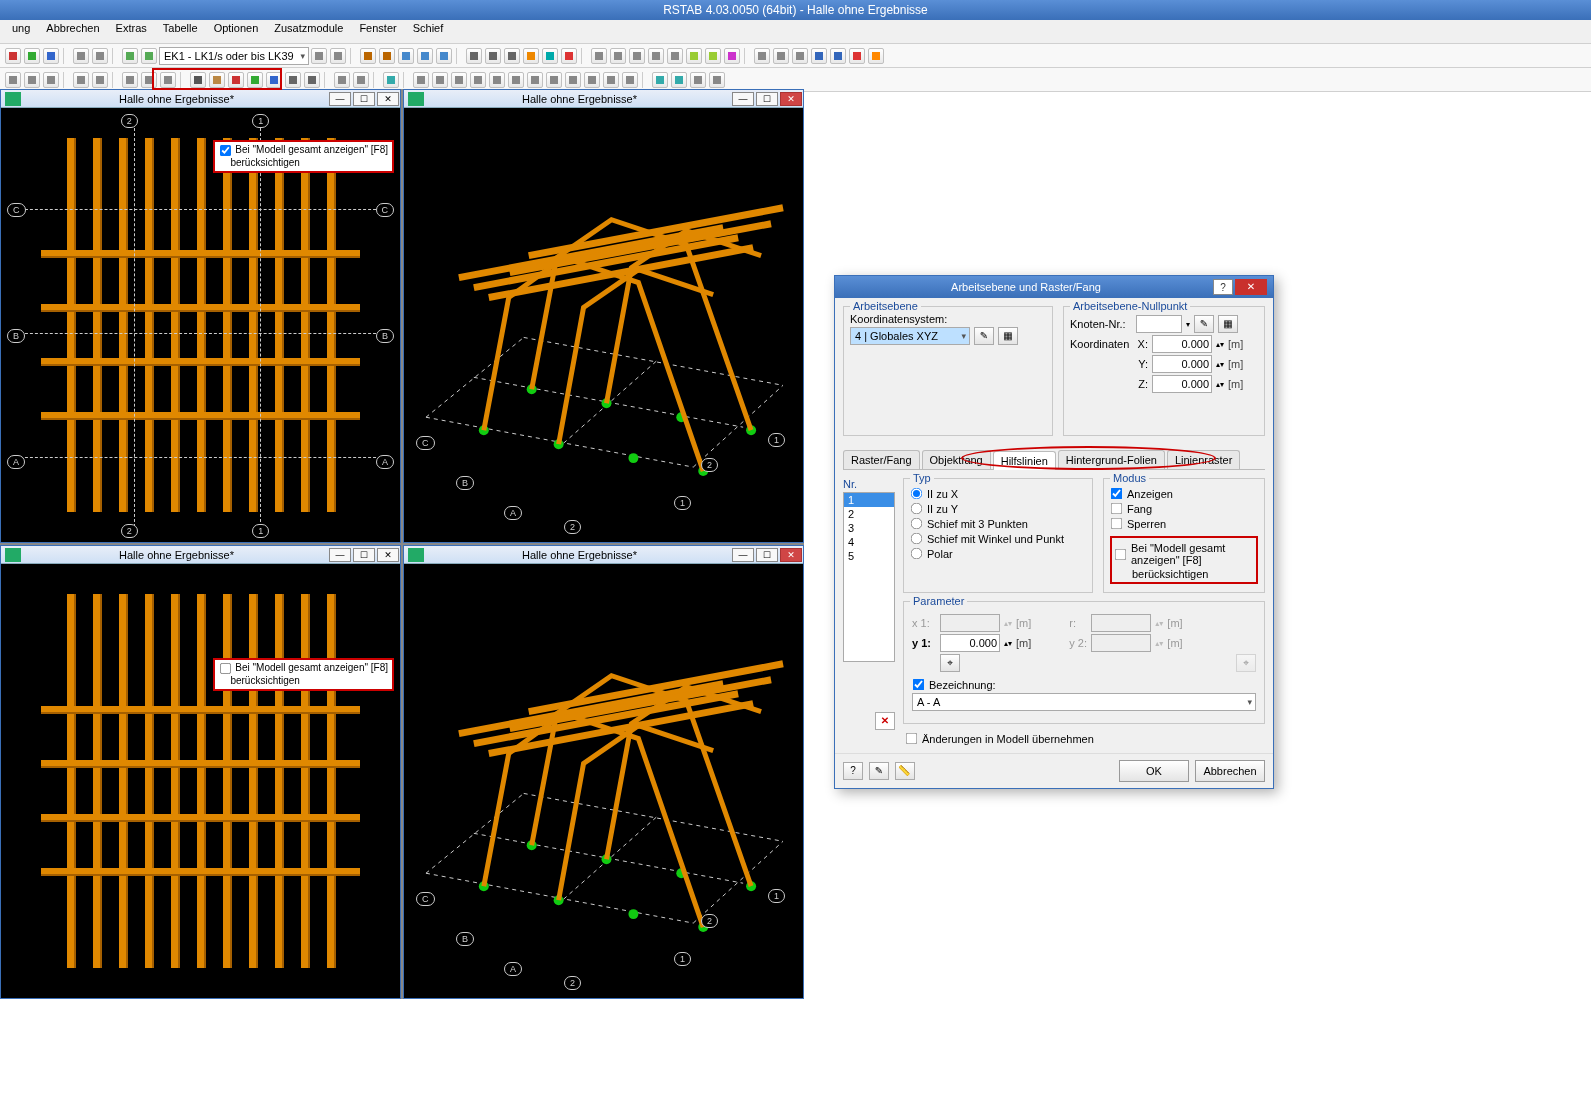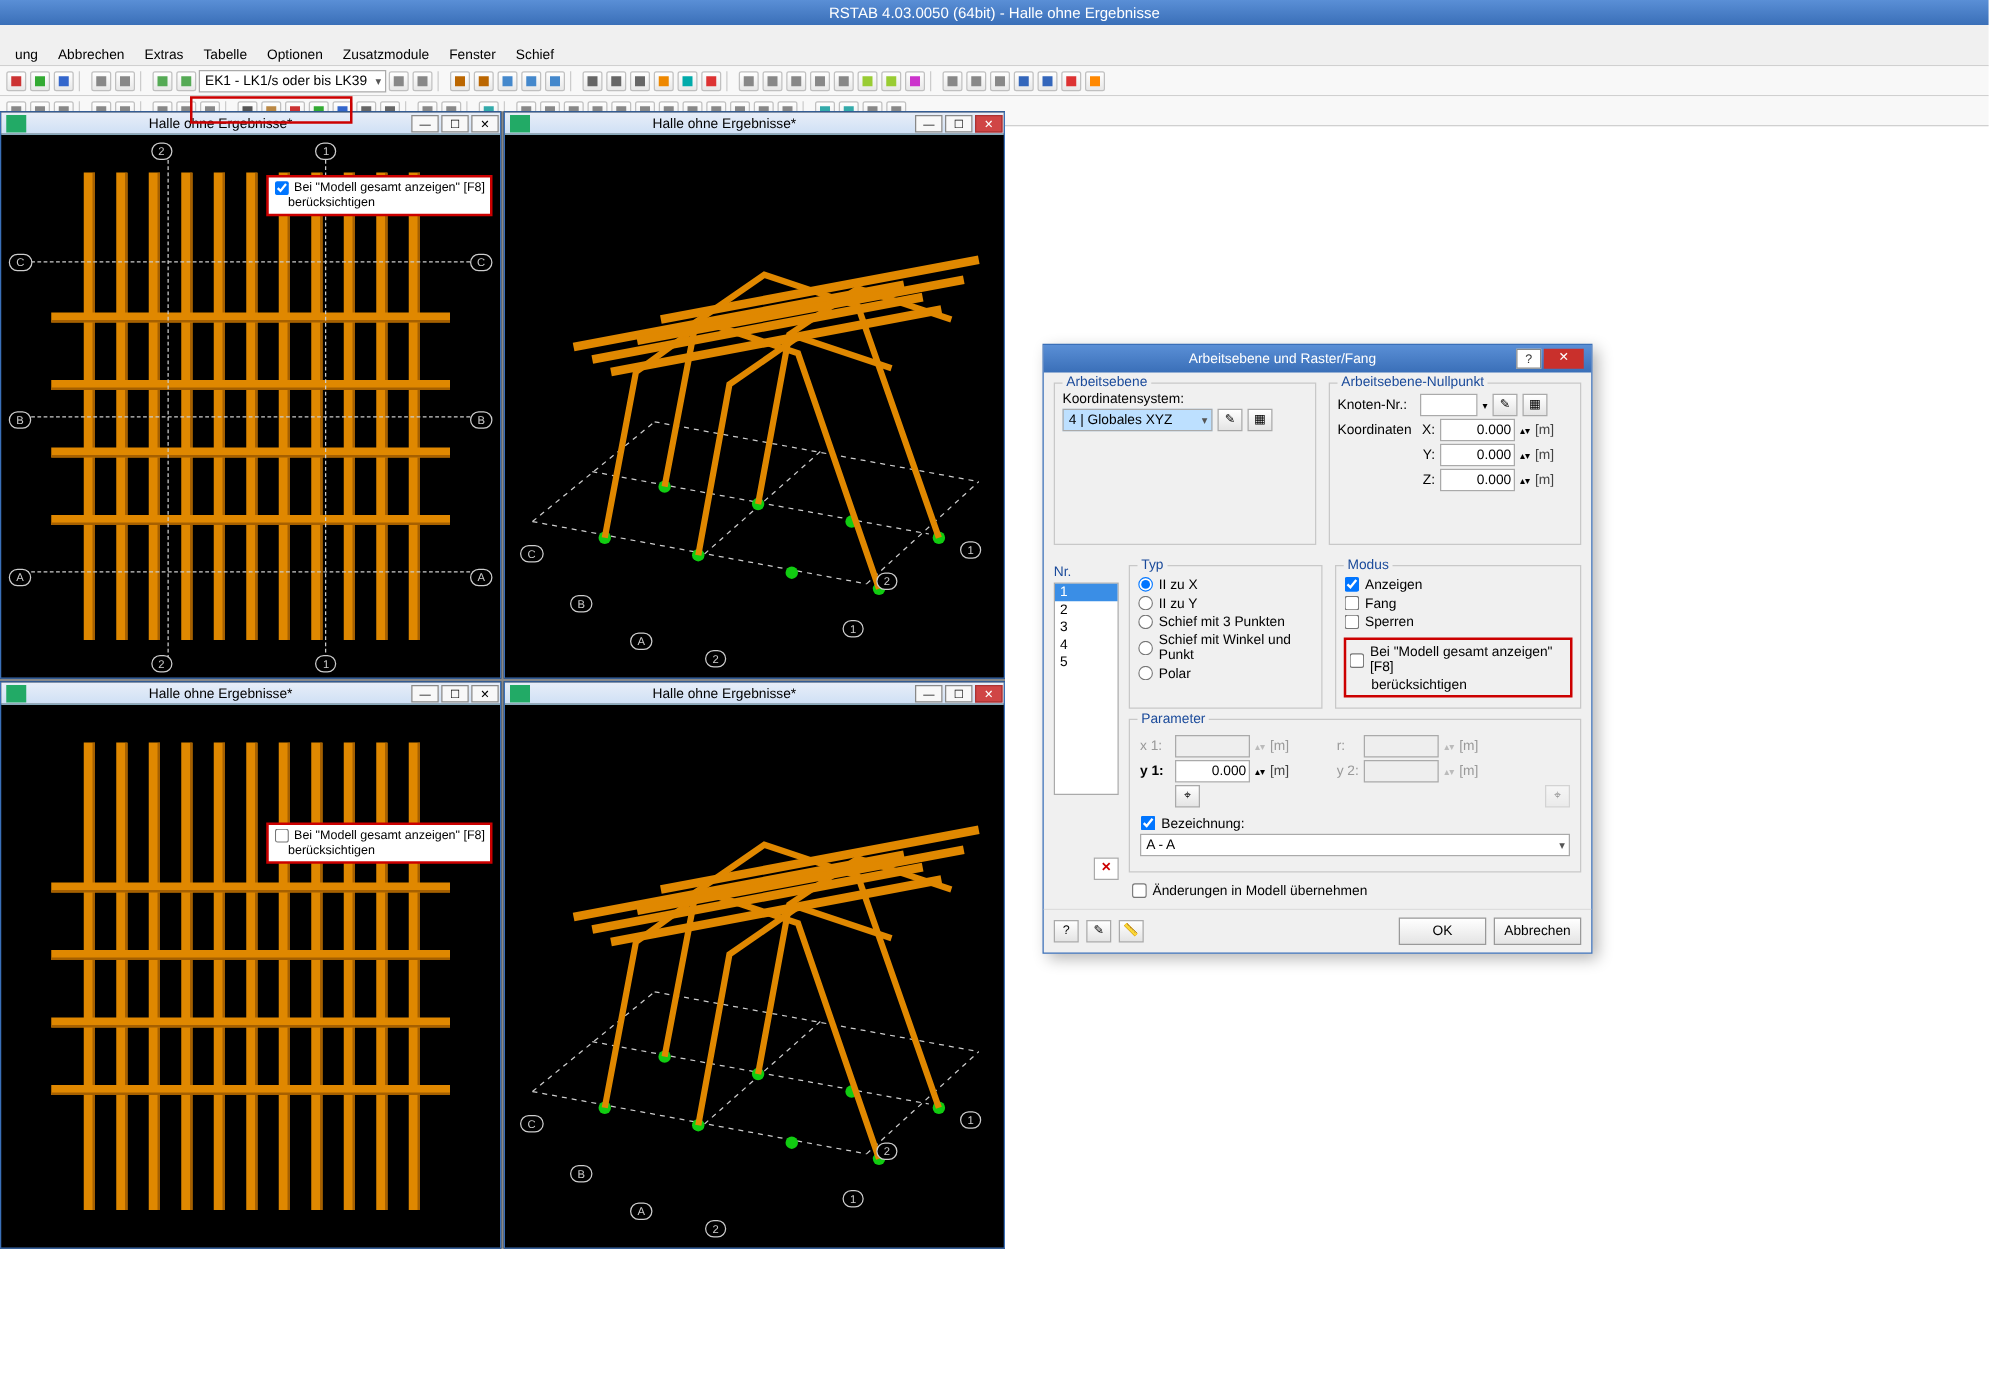--- a/index.html
+++ b/index.html
@@ -19,21 +19,21 @@
     height: 20px;
     line-height: 20px;
     text-align: center;
     font-size: 12px;
   }
   .menubar {
     background: #f0f0f0;
     border-bottom: 1px solid #d0d0d0;
     height: 24px;
     display: flex;
-    padding: 16px 4px;
+    padding: 0 4px;
   }
   .menubar span {
     padding: 2px 8px;
     cursor: default;
   }
   .toolbar {
     background: #f8f8f8;
     border-bottom: 1px solid #d0d0d0;
     height: 24px;
     display: flex;
@@ -541,20 +541,28 @@
           <span style="width:62px"></span>
           <span style="width:12px;text-align:right">Z:</span>
           <input class="field" value="0.000" style="">
             <span style="font-size:8px">▴▾</span>
           <span class="unit">[m]</span>
         </div>
       </div>
     </div>
   </div>
 
+  <div class="tabs-row">
+    <div class="tab">Raster/Fang</div>
+    <div class="tab">Objektfang</div>
+    <div class="tab active">Hilfslinien</div>
+    <div class="tab">Hintergrund-Folien</div>
+    <div class="tab">Linienraster</div>
+    <div class="ellipse-hl" style="left:118px;top:-4px;width:255px;height:24px;"></div>
+  </div>
 
   <div class="lower">
     <div class="nr-col">
       <div style="color:#1a4a9a;margin-bottom:2px">Nr.</div>
       <div class="nr-list">
         <div class="sel">1</div>
         <div>2</div>
         <div>3</div>
         <div>4</div>
         <div>5</div>
@@ -582,21 +590,21 @@
             </div>
           <div class="radio-row">
               <input type="radio" style="">
               <span>Schief mit Winkel und Punkt</span>
             </div>
           <div class="radio-row">
               <input type="radio" style="">
               <span>Polar</span>
             </div>
         </div>
-        <div class="group" style="width:197px">
+        <div class="group" style="width:162px">
           <span class="group-title">Modus</span>
           <div class="check-row">
               <input type="checkbox" checked="" style="">
               <span>Anzeigen</span>
             </div>
           <div class="check-row">
               <input type="checkbox" style="">
               <span>Fang</span>
             </div>
           <div class="check-row">

